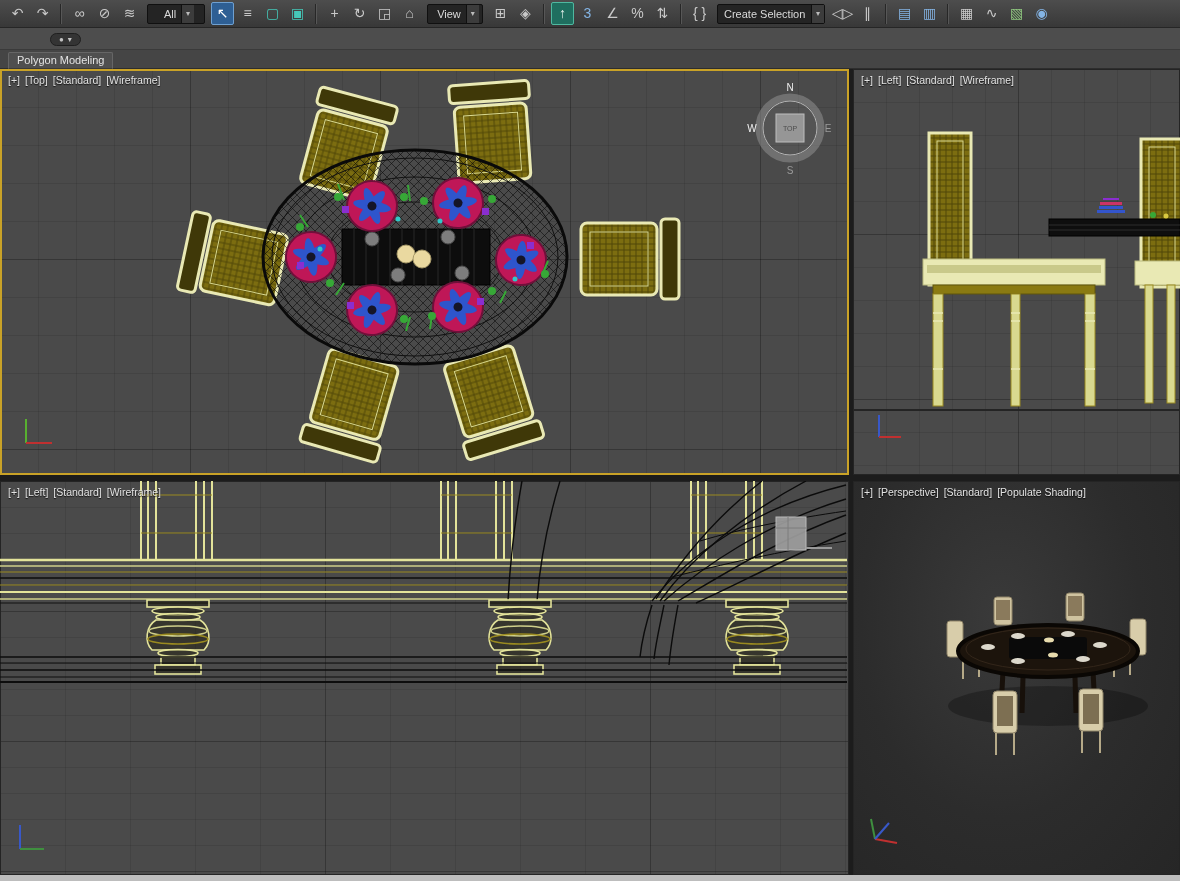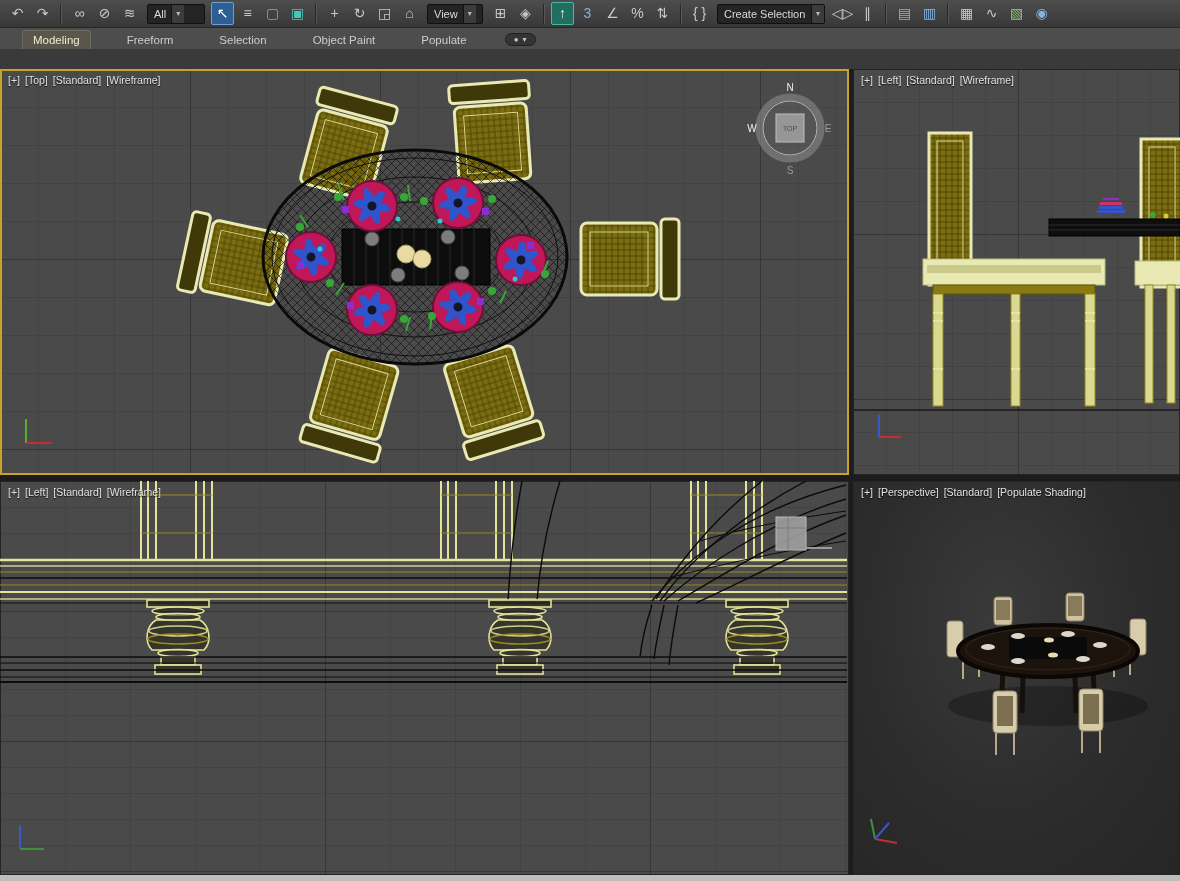--- a/index.html
+++ b/index.html
@@ -11,21 +11,21 @@
            padding:0 6px;box-sizing:border-box;gap:2px;
            background:linear-gradient(#4d4d4d,#383838);border-bottom:1px solid #262626;}
   .tb-icon{width:23px;height:23px;line-height:23px;text-align:center;color:#c9c9c9;font-size:14px;
            border-radius:2px;flex:0 0 auto;cursor:default;user-select:none;}
   .tb-icon.active{background:#2e5f94;border:1px solid #6fa0d0;color:#fff;width:21px;height:21px;line-height:21px;}
   .tb-icon.toggled{background:#1f6e5f;border:1px solid #4fb8a0;color:#eaf5f0;width:21px;height:21px;line-height:21px;}
   .tb-icon.tint-teal{color:#45c8b8;}
   .tb-icon.tint-blue{color:#84b4e4;}
   .tb-icon.tint-green{color:#8fc87f;}
   .tb-sep{width:1px;height:20px;background:#272727;border-right:1px solid #575757;margin:0 4px;flex:0 0 auto;}
-  .tb-dd{display:inline-flex;align-items:center;justify-content:flex-start;height:20px;
+  .tb-dd{display:inline-flex;align-items:center;justify-content:center;height:20px;
          background:#242424;border:1px solid #101010;border-radius:2px;color:#dadada;font-size:11px;
          padding:0 0 0 6px;margin:0 4px;flex:0 0 auto;box-sizing:border-box;}
   .tb-dd-label{white-space:nowrap;overflow:hidden;}
   .tb-dd-arrow{font-size:8px;color:#bbb;background:#3c3c3c;border-left:1px solid #101010;height:18px;
                line-height:18px;padding:0 4px;margin-left:5px;}
   [data-name="selection-filter-dropdown"]{width:58px;}
   [data-name="reference-coordinate-system-dropdown"]{width:56px;}
   [data-name="named-selection-sets-dropdown"]{width:108px;}
 
   
@@ -125,33 +125,29 @@
       <span class="tb-icon tint-blue" data-name="toggle-scene-explorer-icon">▤</span>
       <span class="tb-icon tint-blue" data-name="toggle-layer-explorer-icon">▥</span>
       <span class="tb-sep" data-name="toolbar-separator"></span>
       <span class="tb-icon" data-name="toggle-ribbon-icon">▦</span>
       <span class="tb-icon" data-name="curve-editor-icon">∿</span>
       <span class="tb-icon tint-green" data-name="schematic-view-icon">▧</span>
       <span class="tb-icon tint-blue" data-name="material-editor-icon">◉</span>
     </div>
 
   <div class="ribbon-row" data-name="ribbon-tab-row">
-    <div class="rtabs" data-name="ribbon-tabs">
-        <span class="rtab active" data-name="tab-modeling">Modeling</span>
-        <span class="rtab" data-name="tab-freeform">Freeform</span>
-        <span class="rtab" data-name="tab-selection">Selection</span>
-        <span class="rtab" data-name="tab-object-paint">Object Paint</span>
-        <span class="rtab" data-name="tab-populate">Populate</span>
-      </div>
     <span class="ribbon-pill" data-name="ribbon-display-toggle-button">
       <span data-name="ribbon-pill-dot-icon">●</span>
       <span data-name="chevron-down-icon">▾</span>
     </span>
   </div>
 
+  <div class="panel-strip" data-name="ribbon-panel-strip">
+    <span class="panel-tab" data-name="polygon-modeling-panel">Polygon Modeling</span>
+  </div>
 
   <svg class="defs-holder" aria-hidden="true">
     <defs>
       <pattern id="rattan" width="6" height="6" patternUnits="userSpaceOnUse">
         <rect width="6" height="6" fill="#7c6d10"></rect>
         <path d="M0 3 H6 M3 0 V6" stroke="#4f4608" stroke-width="1"></path>
       </pattern>
       <pattern id="mesh" width="9" height="9" patternUnits="userSpaceOnUse">
         <path d="M0 0 L9 9 M9 0 L0 9" stroke="rgba(8,8,8,0.55)" stroke-width="1" fill="none"></path>
       </pattern>

